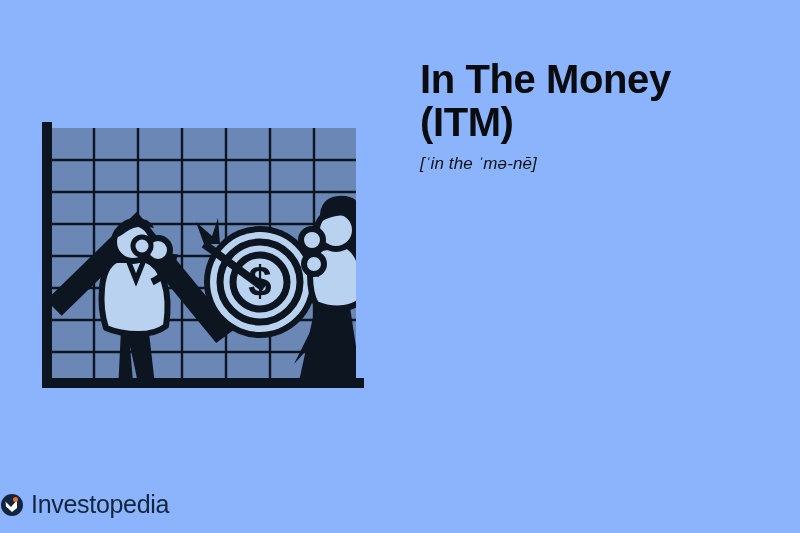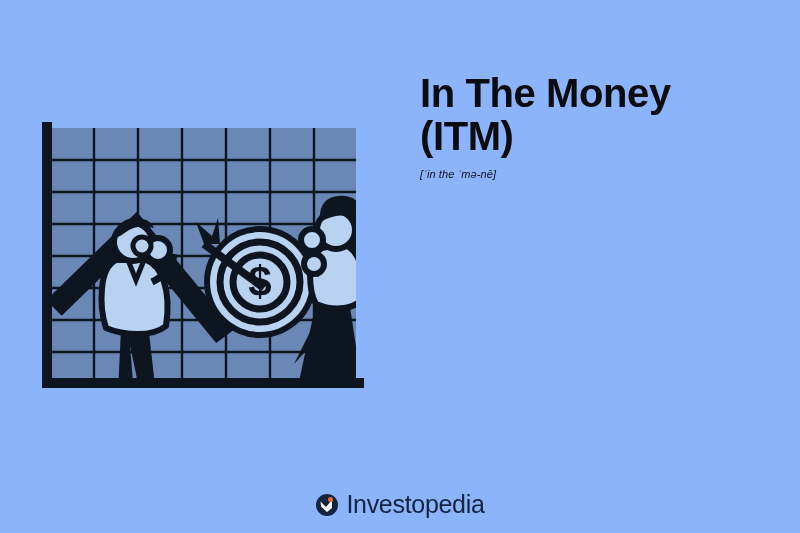--- a/index.html
+++ b/index.html
@@ -32,34 +32,34 @@
   #illustration svg {
     display: block;
     width: 100%;
     height: 100%;
   }
 
   
   #text-col {
     position: absolute;
     left: 420px;
-    top: 72px;
+    top: 58px;
     width: 352px;
   }
   #term-title {
     font-size: 40px;
     line-height: 1.08;
     font-weight: 700;
     color: #0b0c10;
     letter-spacing: -0.4px;
     margin: 0;
     white-space: pre-line;
   }
   #pronunciation {
-    font-size: 11px;
+    font-size: 17px;
     font-style: italic;
     color: #101218;
     margin: 10px 0 0 0;
     letter-spacing: 0.1px;
   }
   #definition {
     font-size: 24.5px;
     line-height: 1.3;
     font-weight: 600;
     color: #111319;
@@ -68,21 +68,21 @@
   }
 
   
   #footer-logo {
     position: absolute;
     left: 0;
     right: 0;
     bottom: 16px;
     display: flex;
     align-items: center;
-    justify-content: center;
+    justify-content: flex-start;
     gap: 7px;
   }
   #logo-mark {
     width: 24px;
     height: 24px;
     display: block;
   }
   #logo-wordmark {
     font-size: 25px;
     font-weight: 400;

